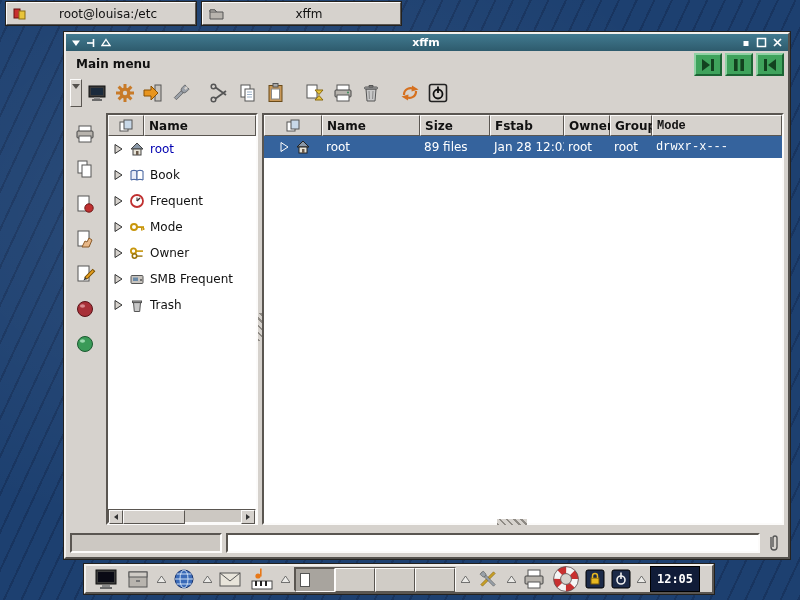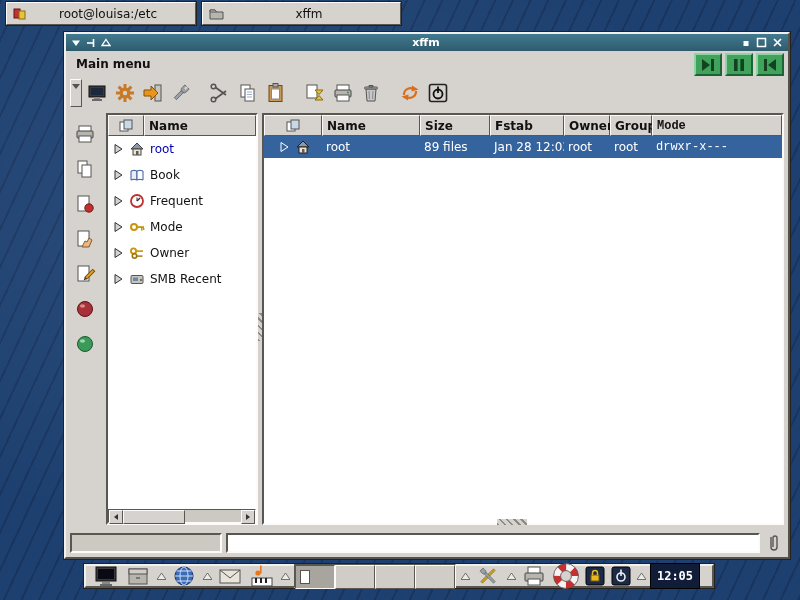--- a/index.html
+++ b/index.html
@@ -78,21 +78,21 @@
 
   .bottombar { position:absolute; left:0; right:0; bottom:0; height:28px; }
   .progress { position:absolute; left:4px; top:4px; width:152px; height:20px; background:#ccc8c2; }
   .entry { position:absolute; left:160px; right:28px; top:4px; height:20px; background:#fff;
            border:2px solid; border-color:#5a5651 #fcfbfa #fcfbfa #5a5651;
            font:12px "DejaVu Sans",sans-serif; padding:0 3px; }
   .clipbtn { position:absolute; right:3px; top:4px; width:23px; height:20px;
              display:flex; align-items:center; justify-content:center; }
 
   
-  .panel { position:absolute; left:84px; top:564px; width:630px; height:24px; background:#d6d2cd;
+  .panel { position:absolute; left:84px; top:564px; width:630px; height:30px; background:#d6d2cd;
            display:flex; align-items:center; padding:0 6px; gap:4px; box-shadow:0 0 0 1px #23211e; }
   .pbtn { width:28px; height:28px; display:flex; align-items:center; justify-content:center; }
   .chev { width:10px; height:8px; display:flex; align-items:flex-end; justify-content:center; }
   .pager { display:flex; height:24px; }
   .pcell { width:40px; height:24px; background:#d0ccc6; }
   .pcell.active { background:#a8a49e; border-color:#5a5651 #fcfbfa #fcfbfa #5a5651; position:relative; }
   .pcell.active .winrect { position:absolute; left:4px; top:4px; width:10px; height:14px; background:#fff; border:1px solid #555; }
   .clock { width:50px; height:26px; background:#101c38; color:#fff;
            font:bold 12px "DejaVu Sans Mono","Liberation Mono",monospace;
            display:flex; align-items:center; justify-content:center; border:1px solid #000; }
@@ -402,21 +402,31 @@
           </div>
           <div class="trow">
             <svg class="exp" width="12" height="12" viewBox="0 0 12 12">
                 <polygon points="3,1.5 10,6 3,10.5" fill="#d6d2cd" stroke="#333"></polygon>
               </svg>
             <svg width="16" height="16" viewBox="0 0 16 16">
                 <rect x="2" y="4.5" width="12" height="8" rx="1" fill="#c8c4be" stroke="#555"></rect>
                 <rect x="4" y="6.5" width="5" height="3.5" fill="#6a8aa8"></rect>
                 <circle cx="12" cy="9" r="1" fill="#555"></circle>
               </svg>
-            <span>SMB Recent</span>
+            <span>SMB Frequent</span>
+          </div>
+          <div class="trow">
+            <svg class="exp" width="12" height="12" viewBox="0 0 12 12">
+                <polygon points="3,1.5 10,6 3,10.5" fill="#d6d2cd" stroke="#333"></polygon>
+              </svg>
+            <svg width="16" height="16" viewBox="0 0 16 16">
+                <path d="M4.5 5.5 h7 l-0.8 9 h-5.4 z" fill="#c8c8c8" stroke="#555"></path>
+                <rect x="3.5" y="4" width="9" height="1.6" fill="#b0b0b0" stroke="#555"></rect>
+              </svg>
+            <span>Trash</span>
           </div>
         </div>
         <div class="hscroll s">
           <div class="sarrow r">
               <svg width="8" height="8" viewBox="0 0 8 8">
                 <polygon points="6,1 2,4 6,7" fill="#333"></polygon>
               </svg>
             </div>
           <div class="sthumb r"></div>
           <div style="flex:1"></div>

